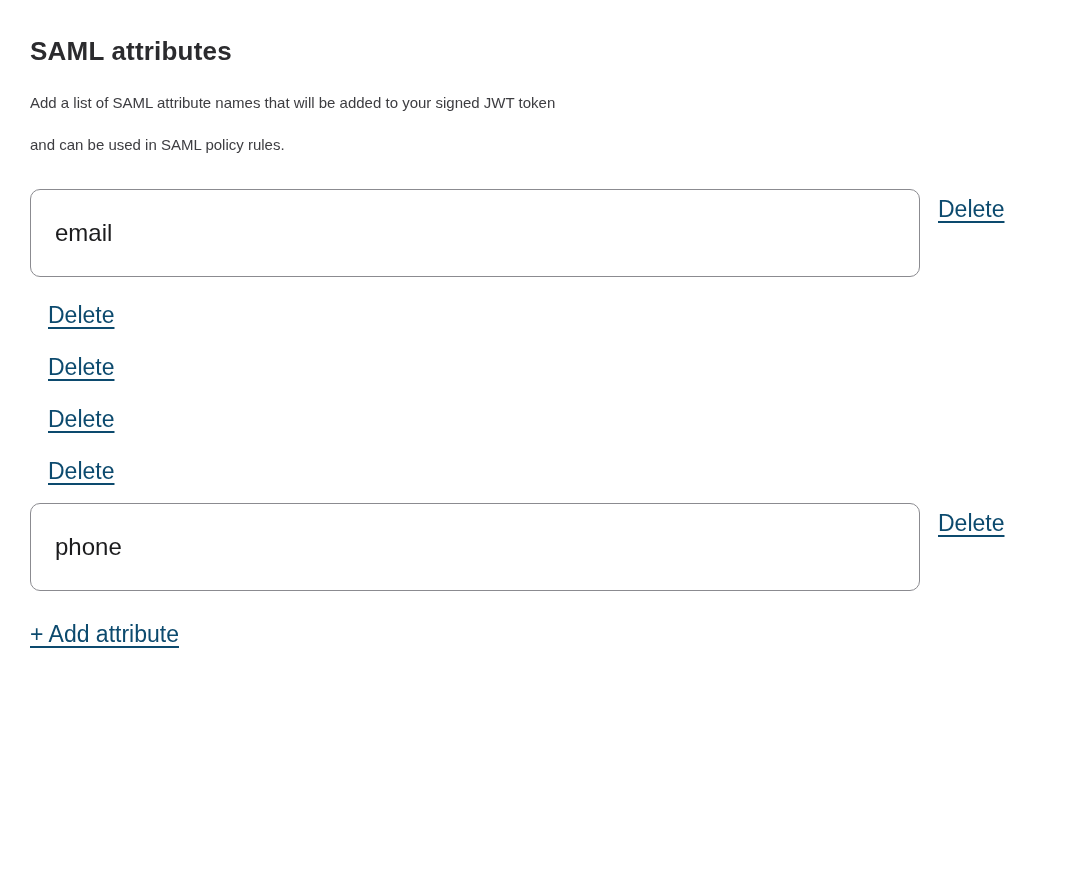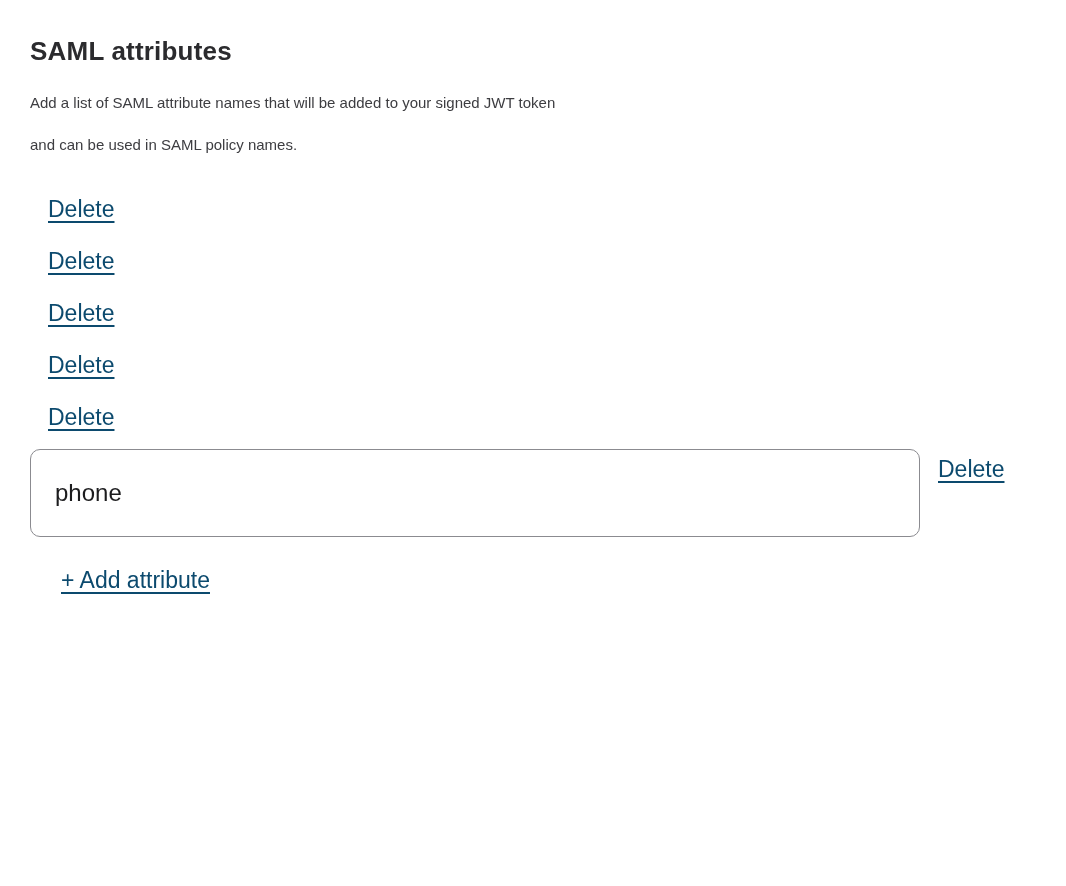--- a/index.html
+++ b/index.html
@@ -61,35 +61,35 @@
   .delete-link {
     margin-left: 18px;
     margin-top: 7px;
     font-size: 23px;
     white-space: nowrap;
   }
   .add-link {
     display: inline-block;
     margin-top: 12px;
     font-size: 23px;
-    margin-left: 31px;
   }
 </style>
 </head>
 <body>
 
 <div class="page">
   <div class="container">
 
     <h2 class="section-title">SAML attributes</h2>
 
-    <p class="section-description"><span>Add a list of SAML attribute names that will be added to your signed JWT token</span><br><span>and can be used in SAML policy names.</span></p>
+    <p class="section-description"><span>Add a list of SAML attribute names that will be added to your signed JWT token</span><br><span>and can be used in SAML policy rules.</span></p>
 
     <div id="rows">
   <div class="attr-row">
+    <input class="attr-input" type="text" value="email" style="">
     <a class="link delete-link" href="#">Delete</a>
   </div>
 
   <div class="attr-row">
     <a class="link delete-link" href="#">Delete</a>
   </div>
 
   <div class="attr-row">
     <a class="link delete-link" href="#">Delete</a>
   </div>

